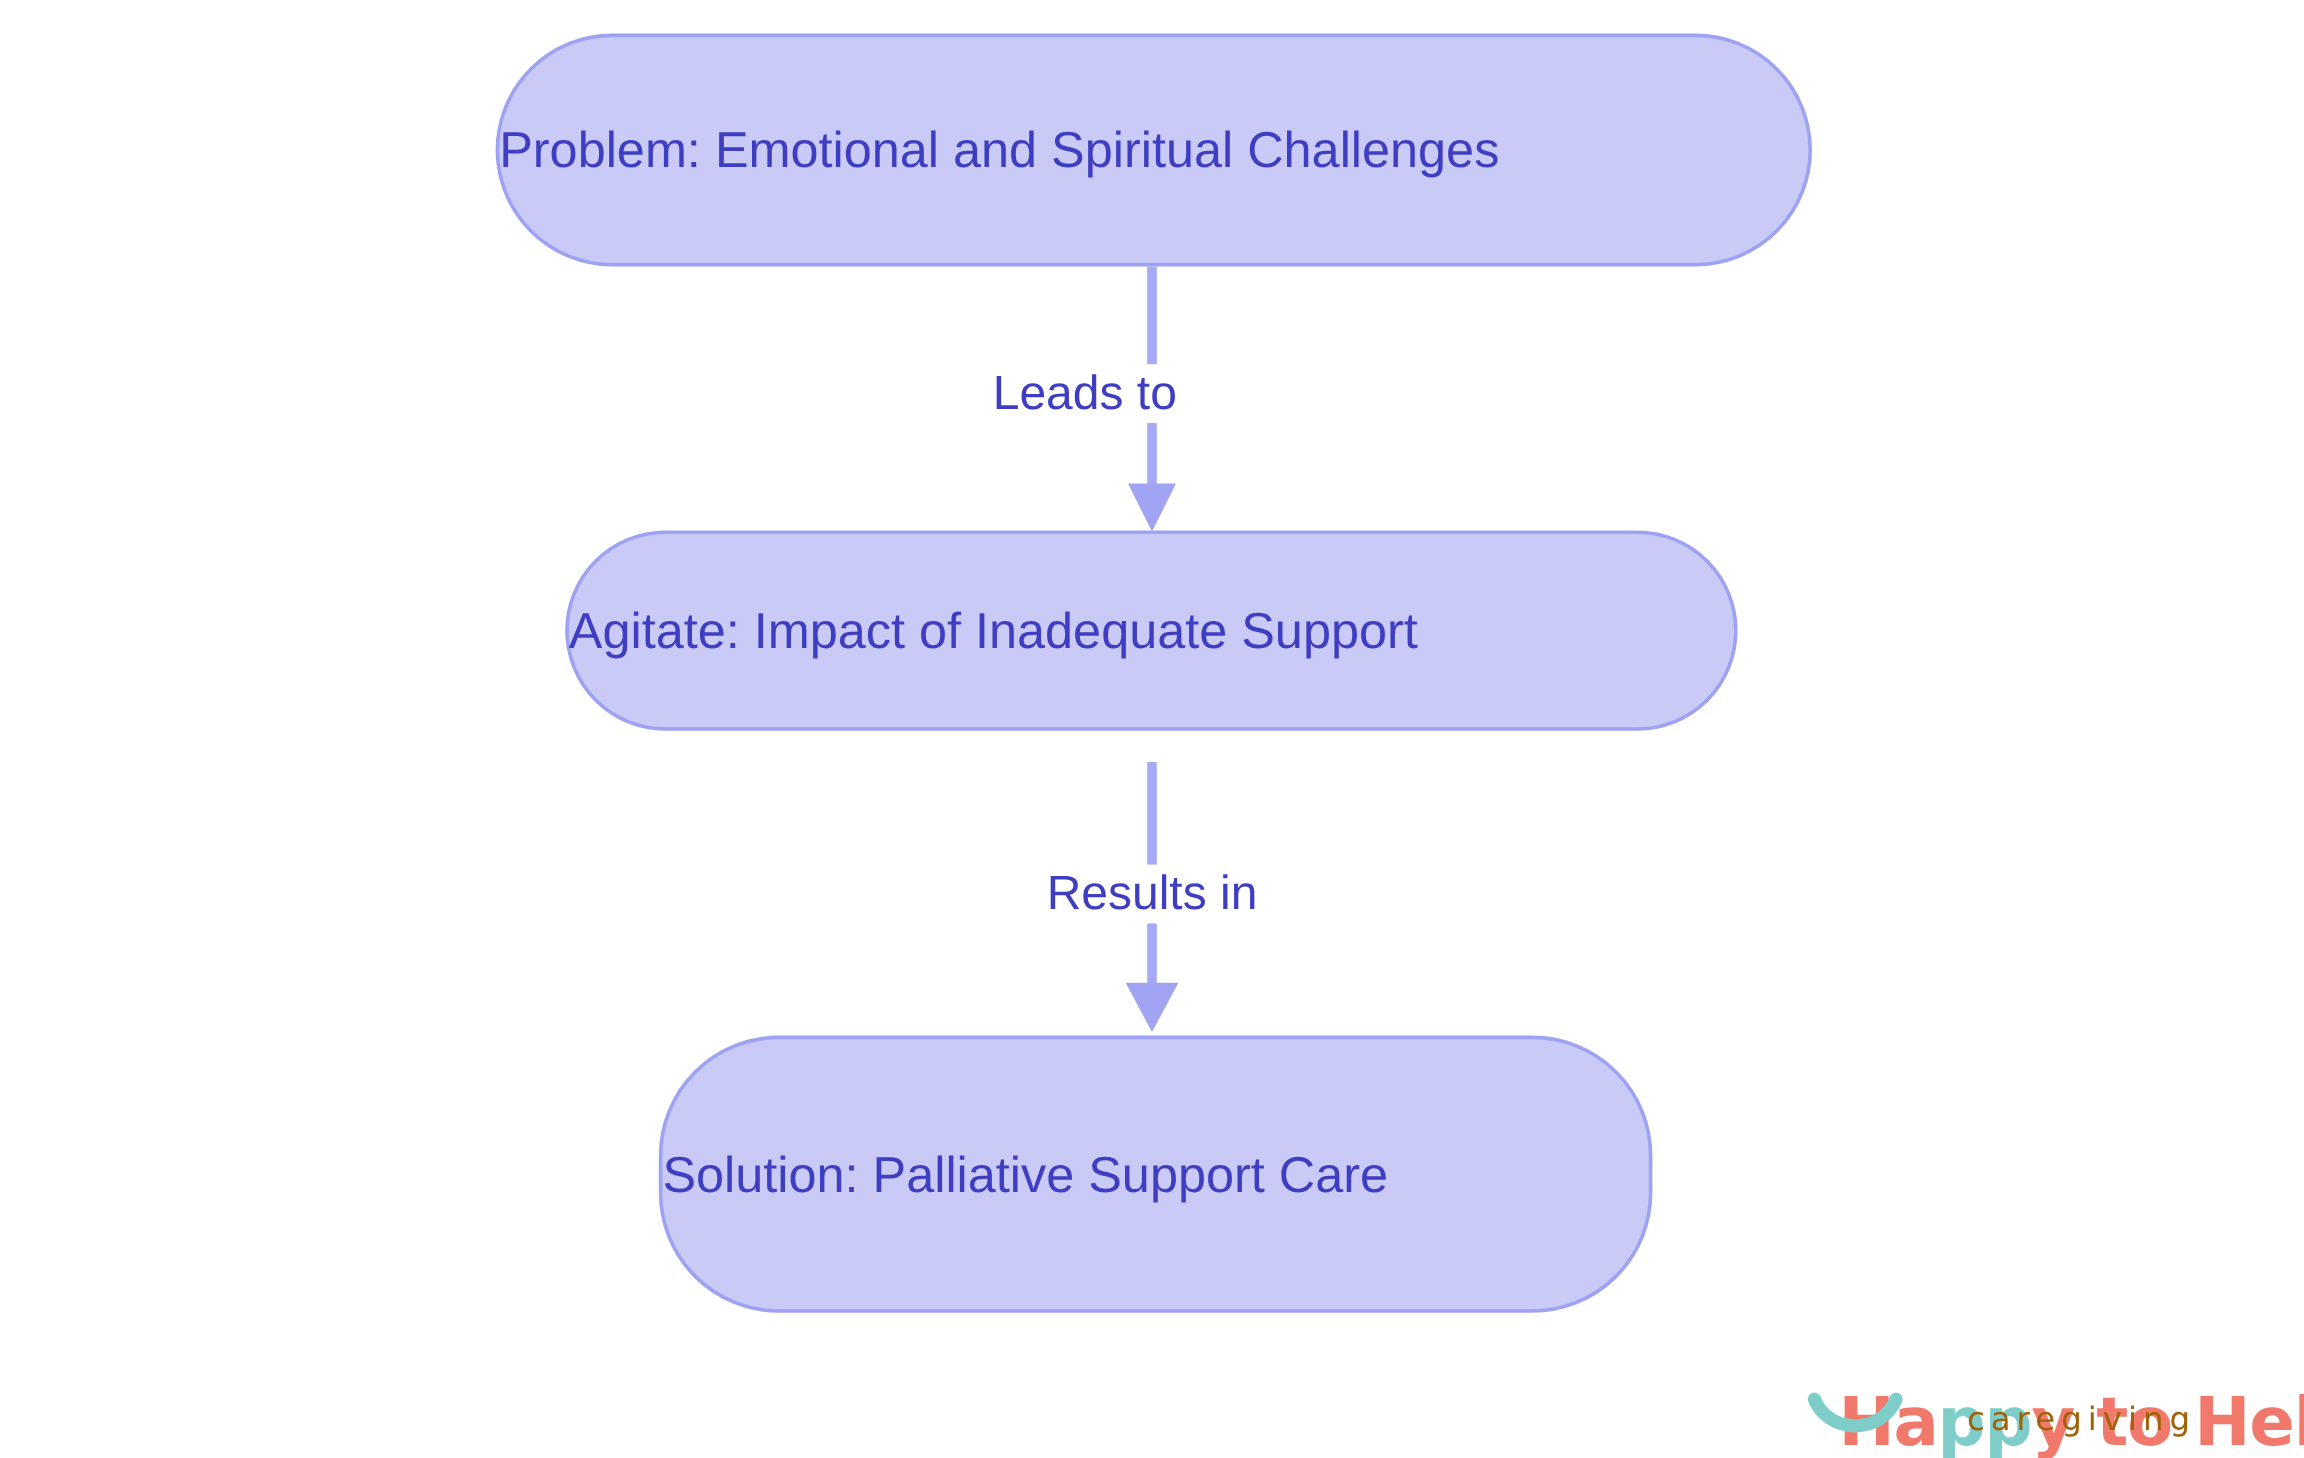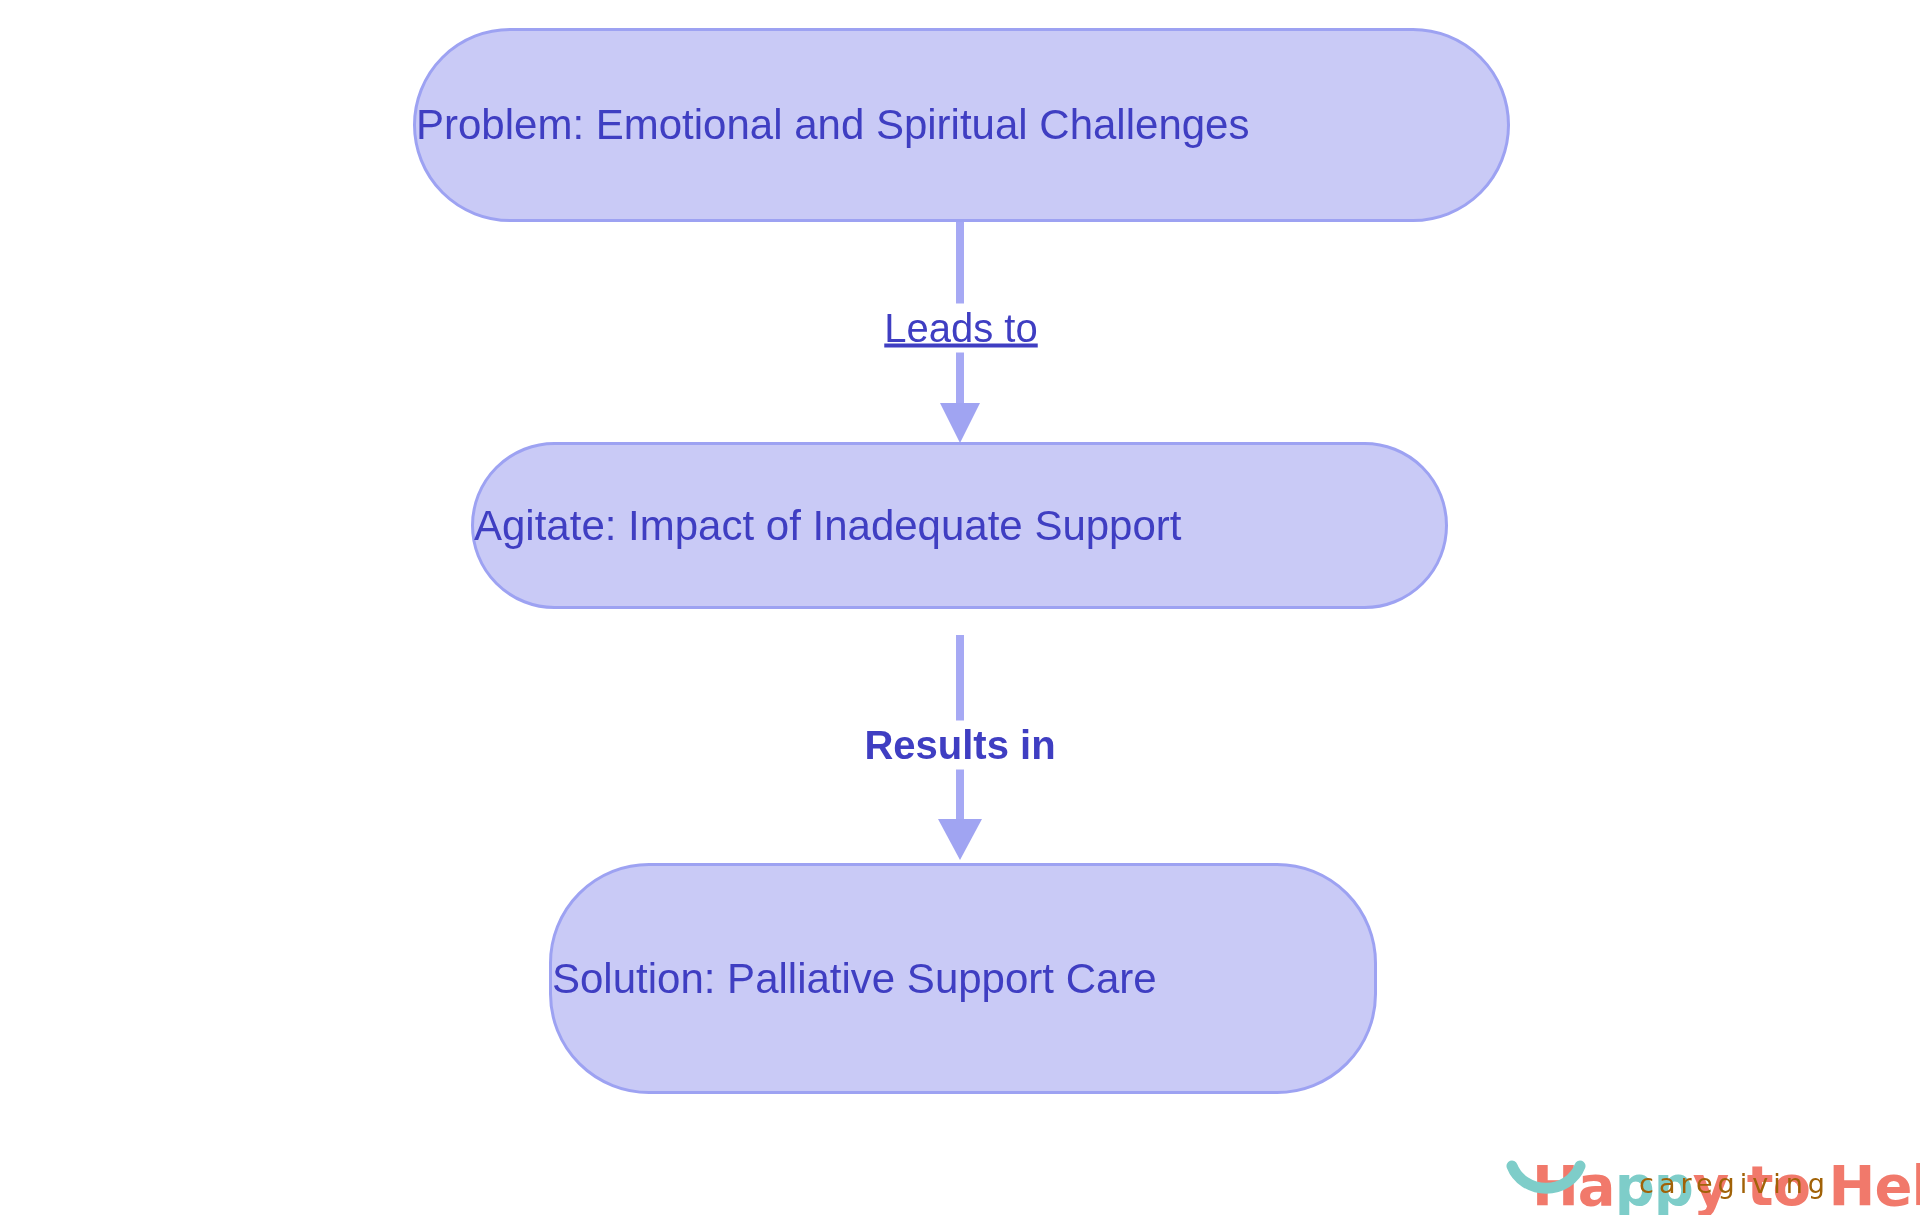--- a/index.html
+++ b/index.html
@@ -32,22 +32,22 @@
   .edge-head{fill:#a0a4f2;}
   .edge-label{
     position:absolute;
     transform:translate(-50%,-50%);
     background:#ffffff;
     color:#3f3ec2;
     font-size:40px;
     padding:2px 12px;
     white-space:nowrap;
   }
-  .edge-label--1{left:961px;top:328px;text-decoration:underline;}
-  .edge-label--2{left:960px;top:745px;font-weight:bold;}
+  .edge-label--1{left:904px;top:328px;}
+  .edge-label--2{left:960px;top:745px;}
   .logo{
     position:absolute;
     left:1421px;top:1102px;
     width:465px;height:110px;
   }
   .logo-main{
     position:absolute;left:0;top:0;
     font-family:"DejaVu Sans",sans-serif;
     font-weight:bold;
     font-size:56px;

